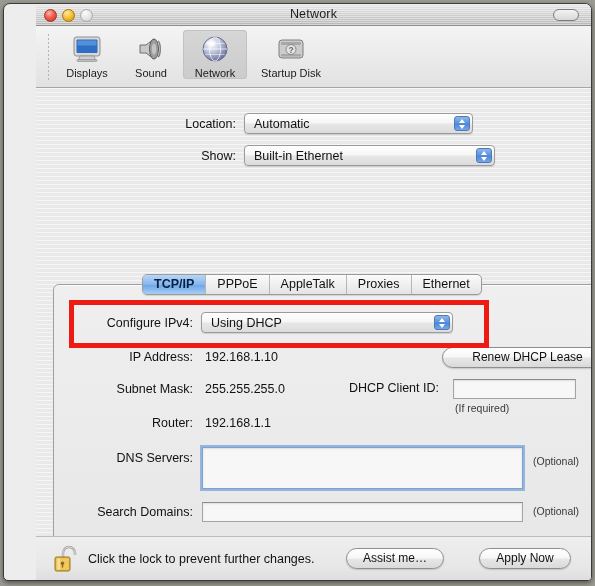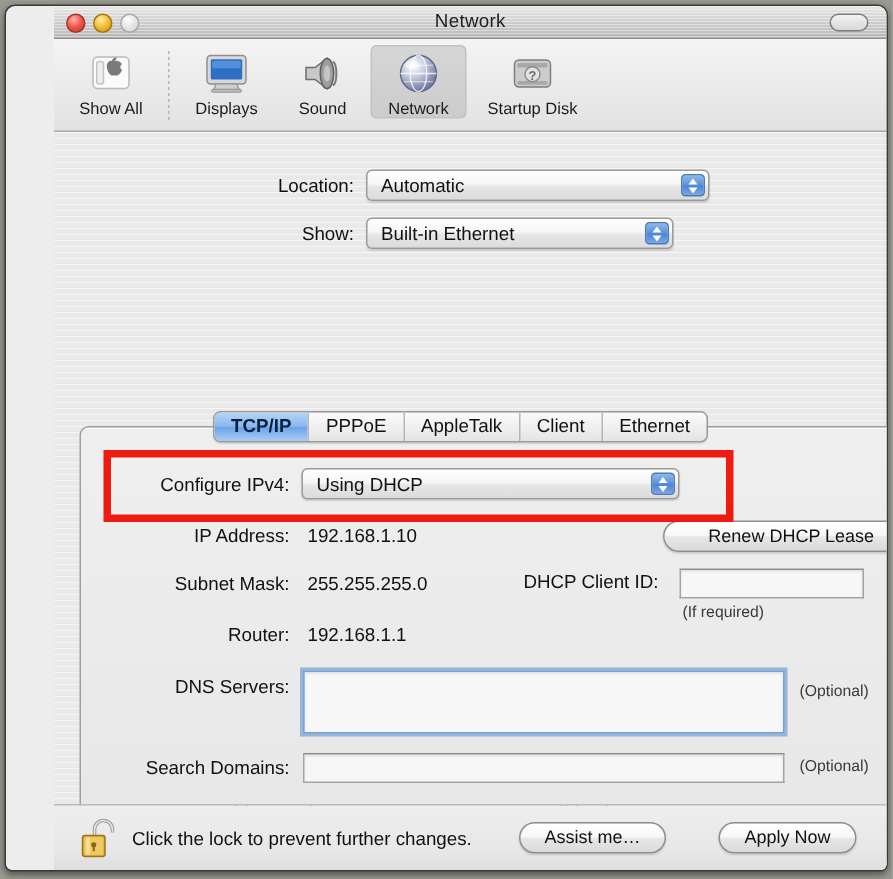--- a/index.html
+++ b/index.html
@@ -298,31 +298,20 @@
         <div class="tl tl-close"></div>
         <div class="tl tl-min"></div>
         <div class="tl tl-zoom"></div>
       </div>
       <div class="title-text">Network</div>
       <div class="toolbar-toggle"></div>
     </div>
 
     <div class="toolbar">
 
-      <div class="tb-item">
-        <div class="glyph">
-          <svg width="30" height="30" viewBox="0 0 30 30">
-            <rect x="3" y="4" width="24" height="21" rx="3" fill="#fbfbfb" stroke="#b9b9b9"></rect>
-            <rect x="5.5" y="7" width="4.5" height="15" rx="1.6" fill="#eeeeee" stroke="#c3c3c3"></rect>
-            <path d="M18.5 6.5c1.6 0 3.1 1 3.8 2.3-1.5.9-1.4 3 .1 3.8-.6 1.6-1.8 3-3 3.6-.7.4-1.4-.1-2.1-.1s-1.4.5-2.1.1c-1.6-.9-3-3.5-3-6 0-2.3 1.5-3.7 3-3.7.8 0 1.5.4 2.1.4s1.3-.4 1.2-.4z" fill="#7a7a7a"></path>
-            <path d="M18.6 4.4c.1 1-.4 2-1.1 2.5-.6.5-1.4.8-2 .7-.1-1 .4-2 1-2.5.6-.5 1.5-.8 2.1-.7z" fill="#7a7a7a"></path>
-          </svg>
-        </div>
-        <div class="lbl">Show All</div>
-      </div>
 
       <div class="tb-sep"></div>
 
       <div class="tb-item">
         <div class="glyph">
           <svg width="32" height="30" viewBox="0 0 32 30">
             <rect x="3" y="3" width="26" height="19" rx="2.5" fill="#d8d8d8" stroke="#8f8f8f"></rect>
             <rect x="5.5" y="5.5" width="21" height="13.5" rx="1" fill="#2e6fc4"></rect>
             <rect x="6.5" y="6.5" width="19" height="5" rx="1" fill="#5f9be0" opacity=".75"></rect>
             <path d="M9 22h14l1.5 4H7.5z" fill="#cfcfcf" stroke="#8f8f8f" stroke-width=".8"></path>
@@ -387,36 +376,36 @@
           <span class="pval">Automatic</span>
           <span class="arrows">
             <span class="arr-up"></span>
               <span class="arr-dn"></span>
           </span>
         </div>
       </div>
 
       <div class="row" style="left:96px; top:57px;">
         <div class="flabel" style="width:104px;">Show:</div>
-        <div class="popup" style="width:205px; margin-left:8px;">
+        <div class="popup" style="width:251px; margin-left:8px;">
           <span class="pval">Built-in Ethernet</span>
           <span class="arrows">
             <span class="arr-up"></span>
               <span class="arr-dn"></span>
           </span>
         </div>
       </div>
 
       <div class="tabpanel"></div>
 
       <div class="tabs">
         <div class="tab active">TCP/IP</div>
         <div class="tab">PPPoE</div>
         <div class="tab">AppleTalk</div>
-        <div class="tab">Client</div>
+        <div class="tab">Proxies</div>
         <div class="tab">Ethernet</div>
       </div>
 
       <div class="row" style="left:41px; top:224px;">
         <div class="flabel" style="width:116px;">Configure IPv4:</div>
         <div class="popup" style="width:252px; margin-left:8px;">
           <span class="pval">Using DHCP</span>
           <span class="arrows">
             <span class="arr-up"></span>
               <span class="arr-dn"></span>

